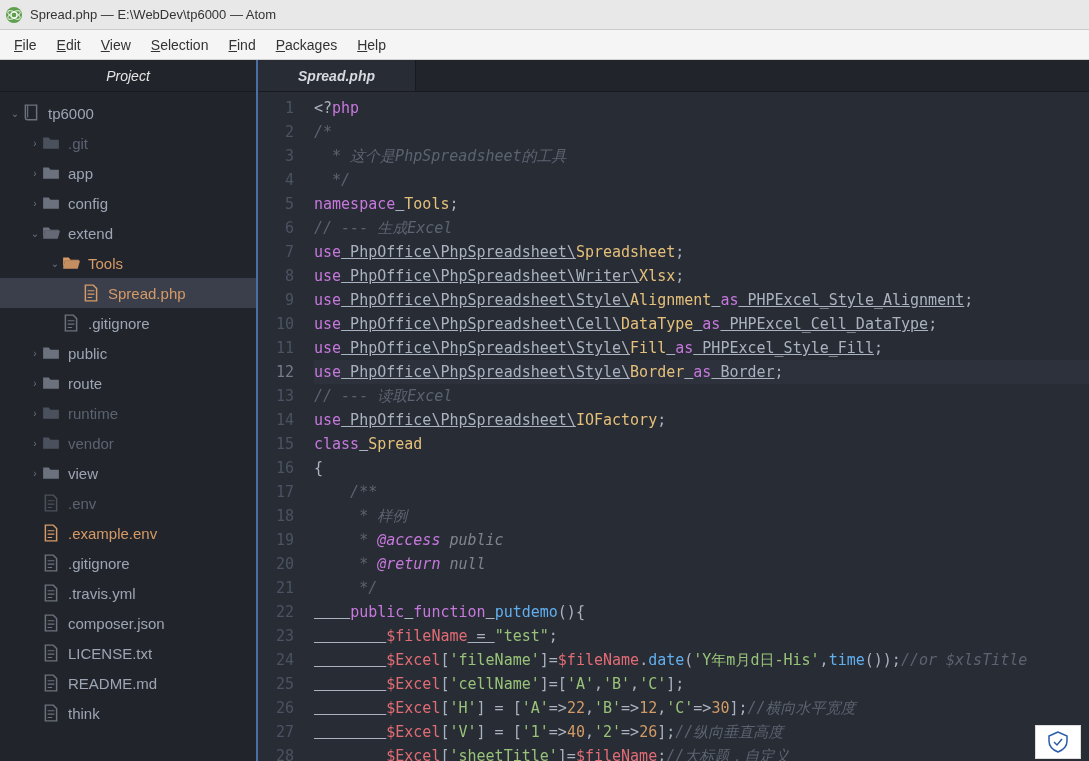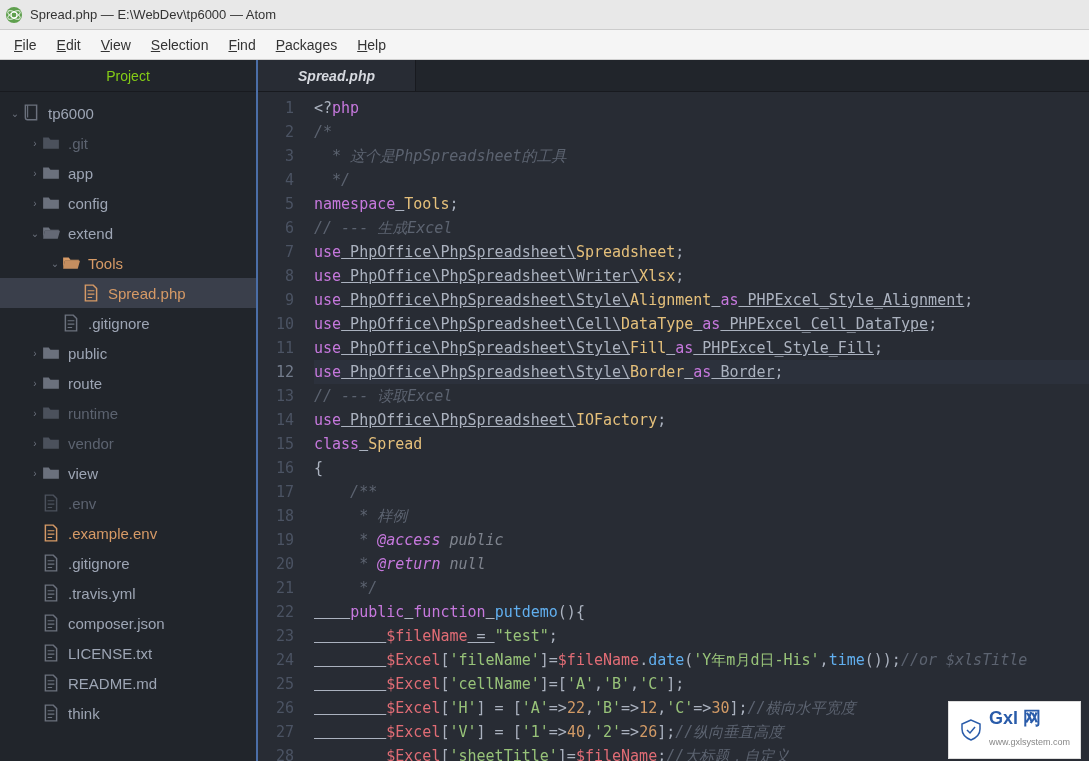--- a/index.html
+++ b/index.html
@@ -58,23 +58,24 @@
   background: #21252b;
   border-right: 2px solid #4b6ea7;
   display: flex;
   flex-direction: column;
 }
 .panel-header {
   height: 32px;
   display: flex;
   align-items: center;
   justify-content: center;
-  color: #84cc16;
+  color: #e5e5e5;
   font-size: 14px;
   border-bottom: 1px solid #181a1f;
+  font-style: italic;
 }
 .tree {
   flex: 1;
   overflow-y: auto;
   padding-top: 6px;
   font-size: 15px;
 }
 .tree-row {
   display: flex;
   align-items: center;
@@ -454,20 +455,16 @@
           <div class="ln">26</div>
           <div class="ln">27</div>
           <div class="ln">28</div>
         </div>
       <div class="code" id="code"><div class="line"><span class="pun">&lt;?</span><span class="kw">php</span></div><div class="line"><span class="cm">/*</span></div><div class="line"><span class="cm">  * 这个是PhpSpreadsheet的工具</span></div><div class="line"><span class="cm">  */</span></div><div class="line"><span class="kw">namespace</span><span class="op"> </span><span class="cls">Tools</span><span class="pun">;</span></div><div class="line"><span class="cm">// --- 生成Excel</span></div><div class="line"><span class="kw">use</span><span class="op"> PhpOffice\PhpSpreadsheet\</span><span class="cls">Spreadsheet</span><span class="pun">;</span></div><div class="line"><span class="kw">use</span><span class="op"> PhpOffice\PhpSpreadsheet\Writer\</span><span class="cls">Xlsx</span><span class="pun">;</span></div><div class="line"><span class="kw">use</span><span class="op"> PhpOffice\PhpSpreadsheet\Style\</span><span class="cls">Alignment</span><span class="op"> </span><span class="kw">as</span><span class="op"> PHPExcel_Style_Alignment</span><span class="pun">;</span></div><div class="line"><span class="kw">use</span><span class="op"> PhpOffice\PhpSpreadsheet\Cell\</span><span class="cls">DataType</span><span class="op"> </span><span class="kw">as</span><span class="op"> PHPExcel_Cell_DataType</span><span class="pun">;</span></div><div class="line"><span class="kw">use</span><span class="op"> PhpOffice\PhpSpreadsheet\Style\</span><span class="cls">Fill</span><span class="op"> </span><span class="kw">as</span><span class="op"> PHPExcel_Style_Fill</span><span class="pun">;</span></div><div class="line hl"><span class="kw">use</span><span class="op"> PhpOffice\PhpSpreadsheet\Style\</span><span class="cls">Border</span><span class="op"> </span><span class="kw">as</span><span class="op"> Border</span><span class="pun">;</span></div><div class="line"><span class="cm">// --- 读取Excel</span></div><div class="line"><span class="kw">use</span><span class="op"> PhpOffice\PhpSpreadsheet\</span><span class="cls">IOFactory</span><span class="pun">;</span></div><div class="line"><span class="kw">class</span><span class="op"> </span><span class="cls">Spread</span></div><div class="line"><span class="pun">{</span></div><div class="line"><span class="cm">    /**</span></div><div class="line"><span class="cm">     * 样例</span></div><div class="line"><span class="cm">     * </span><span class="dockey">@access</span><span class="cm2"> public</span></div><div class="line"><span class="cm">     * </span><span class="dockey">@return</span><span class="cm2"> null</span></div><div class="line"><span class="cm">     */</span></div><div class="line"><span class="op">    </span><span class="kw">public</span><span class="op"> </span><span class="kw">function</span><span class="op"> </span><span class="fn">putdemo</span><span class="pun">(){</span></div><div class="line"><span class="op">        </span><span class="var">$fileName</span><span class="op"> = </span><span class="str">"test"</span><span class="pun">;</span></div><div class="line"><span class="op">        </span><span class="var">$Excel</span><span class="pun">[</span><span class="str">'fileName'</span><span class="pun">]=</span><span class="var">$fileName</span><span class="pun">.</span><span class="fn">date</span><span class="pun">(</span><span class="str">'Y年m月d日-His'</span><span class="pun">,</span><span class="fn">time</span><span class="pun">());</span><span class="cm">//or $xlsTitle</span></div><div class="line"><span class="op">        </span><span class="var">$Excel</span><span class="pun">[</span><span class="str">'cellName'</span><span class="pun">]=[</span><span class="str">'A'</span><span class="pun">,</span><span class="str">'B'</span><span class="pun">,</span><span class="str">'C'</span><span class="pun">];</span></div><div class="line"><span class="op">        </span><span class="var">$Excel</span><span class="pun">[</span><span class="str">'H'</span><span class="pun">] = [</span><span class="str">'A'</span><span class="pun">=&gt;</span><span class="num">22</span><span class="pun">,</span><span class="str">'B'</span><span class="pun">=&gt;</span><span class="num">12</span><span class="pun">,</span><span class="str">'C'</span><span class="pun">=&gt;</span><span class="num">30</span><span class="pun">];</span><span class="cm">//横向水平宽度</span></div><div class="line"><span class="op">        </span><span class="var">$Excel</span><span class="pun">[</span><span class="str">'V'</span><span class="pun">] = [</span><span class="str">'1'</span><span class="pun">=&gt;</span><span class="num">40</span><span class="pun">,</span><span class="str">'2'</span><span class="pun">=&gt;</span><span class="num">26</span><span class="pun">];</span><span class="cm">//纵向垂直高度</span></div><div class="line"><span class="op">        </span><span class="var">$Excel</span><span class="pun">[</span><span class="str">'sheetTitle'</span><span class="pun">]=</span><span class="var">$fileName</span><span class="pun">;</span><span class="cm">//大标题，自定义</span></div></div>
       <div class="watermark">
         <svg width="24" height="24" viewBox="0 0 24 24">
             <path d="M12 2 L3 6 v5 c0 5 4 9 9 11 5-2 9-6 9-11 V6z" fill="none" stroke="#2a5caa" stroke-width="1.5"></path>
             <path d="M8 12 l3 3 5-6" fill="none" stroke="#2a5caa" stroke-width="1.5"></path>
           </svg>
-        <div>
-          <span>Gxl 网</span>
-          <span class="sub">www.gxlsystem.com</span>
-        </div>
       </div>
     </div>
   </div>
 </div>
 
 </body></html>

